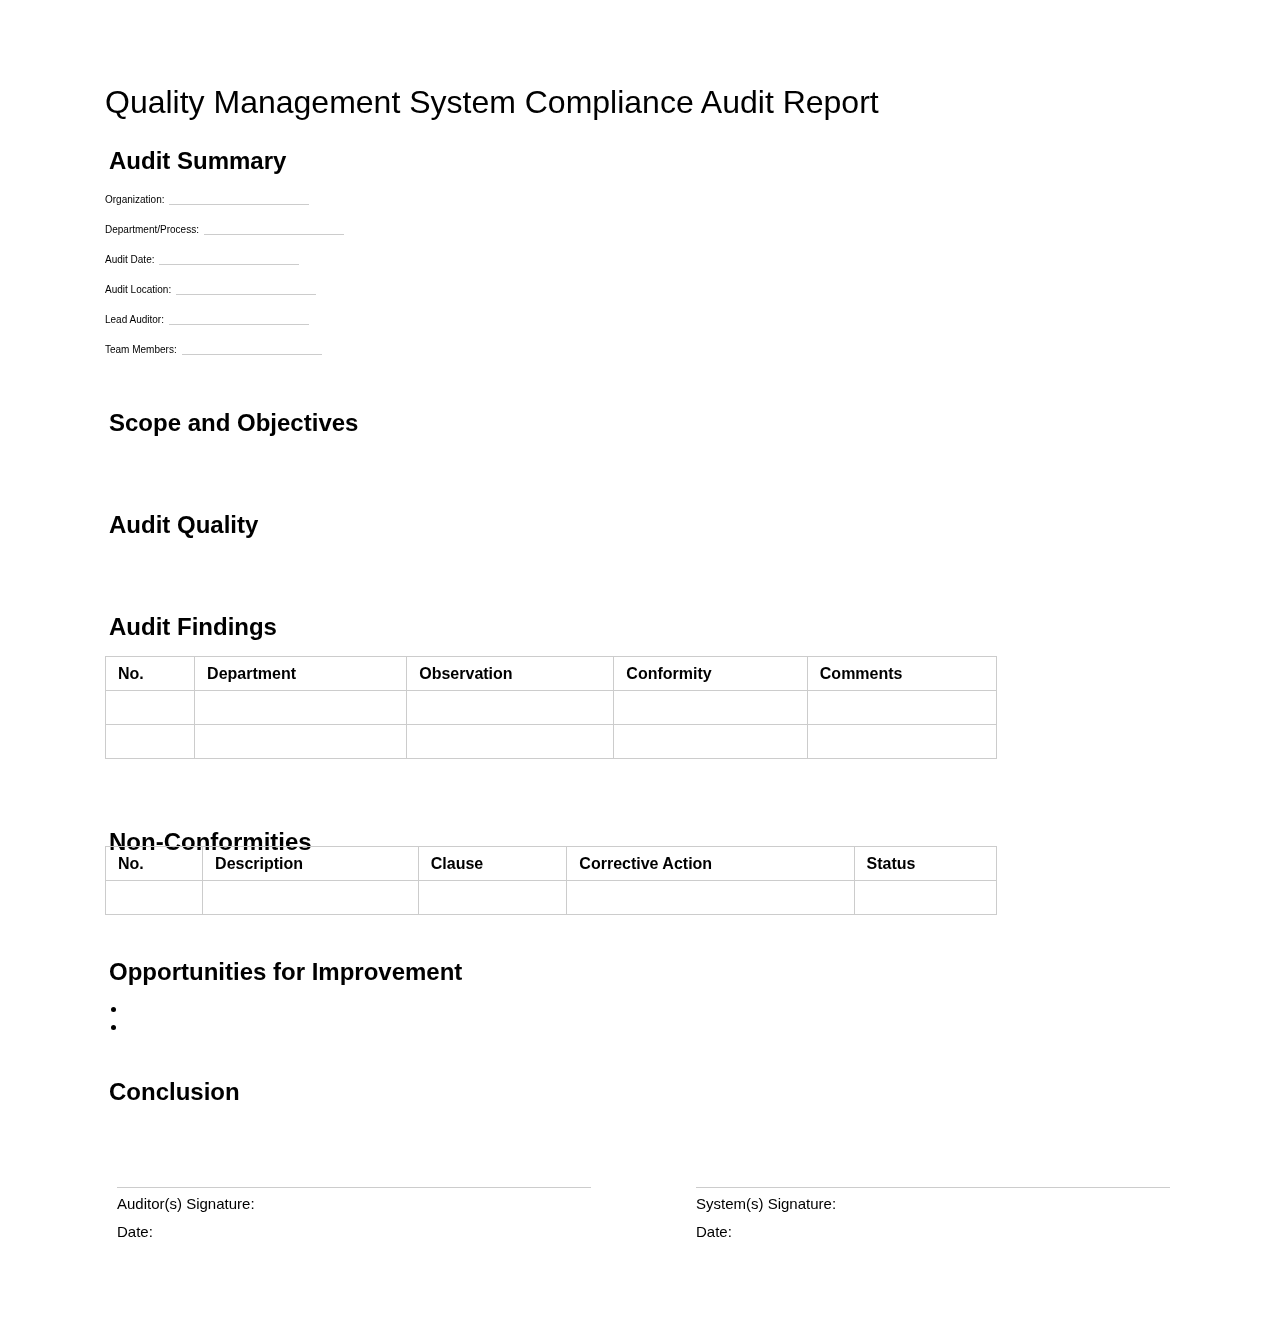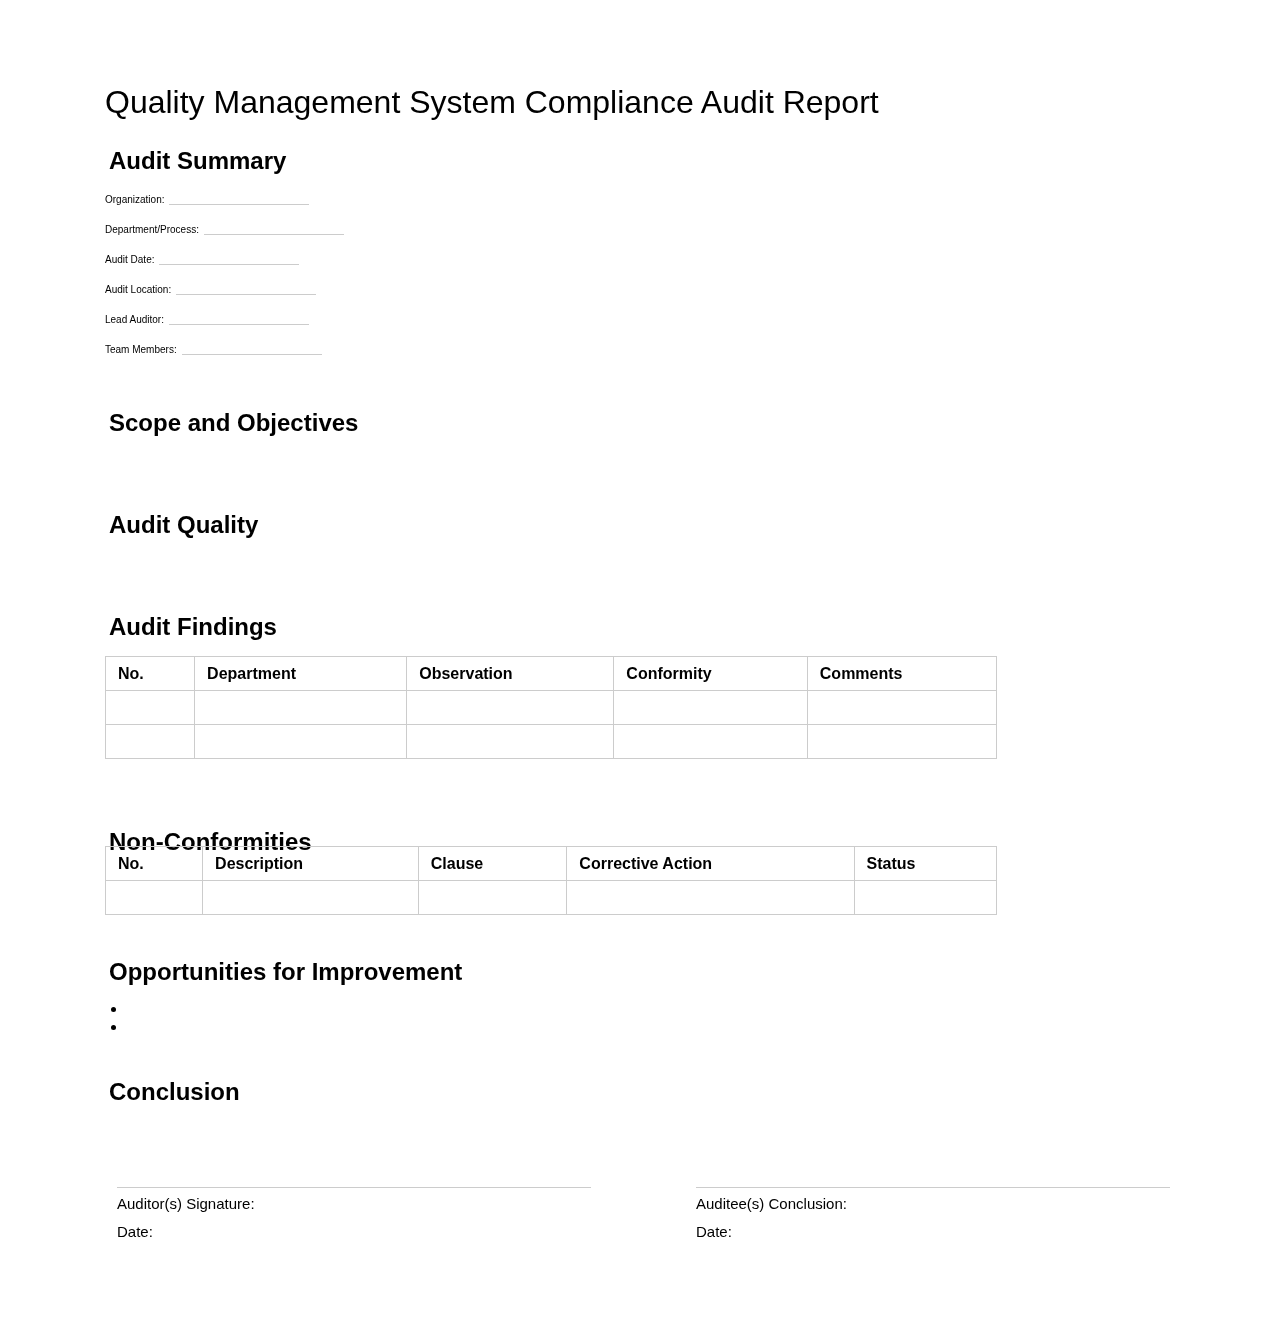--- a/index.html
+++ b/index.html
@@ -123,16 +123,16 @@
 
   <h2 style="top:1074px">Conclusion</h2>
 
   <div class="sig" style="left:0">
     <div class="rule"></div>
     <div class="label">Auditor(s) Signature:</div>
     <div class="date">Date:</div>
   </div>
   <div class="sig" style="left:579px">
     <div class="rule"></div>
-    <div class="label">Auditee(s) Conclusion:</div>
+    <div class="label">System(s) Signature:</div>
     <div class="date">Date:</div>
   </div>
 </div>
 
 </body></html>

